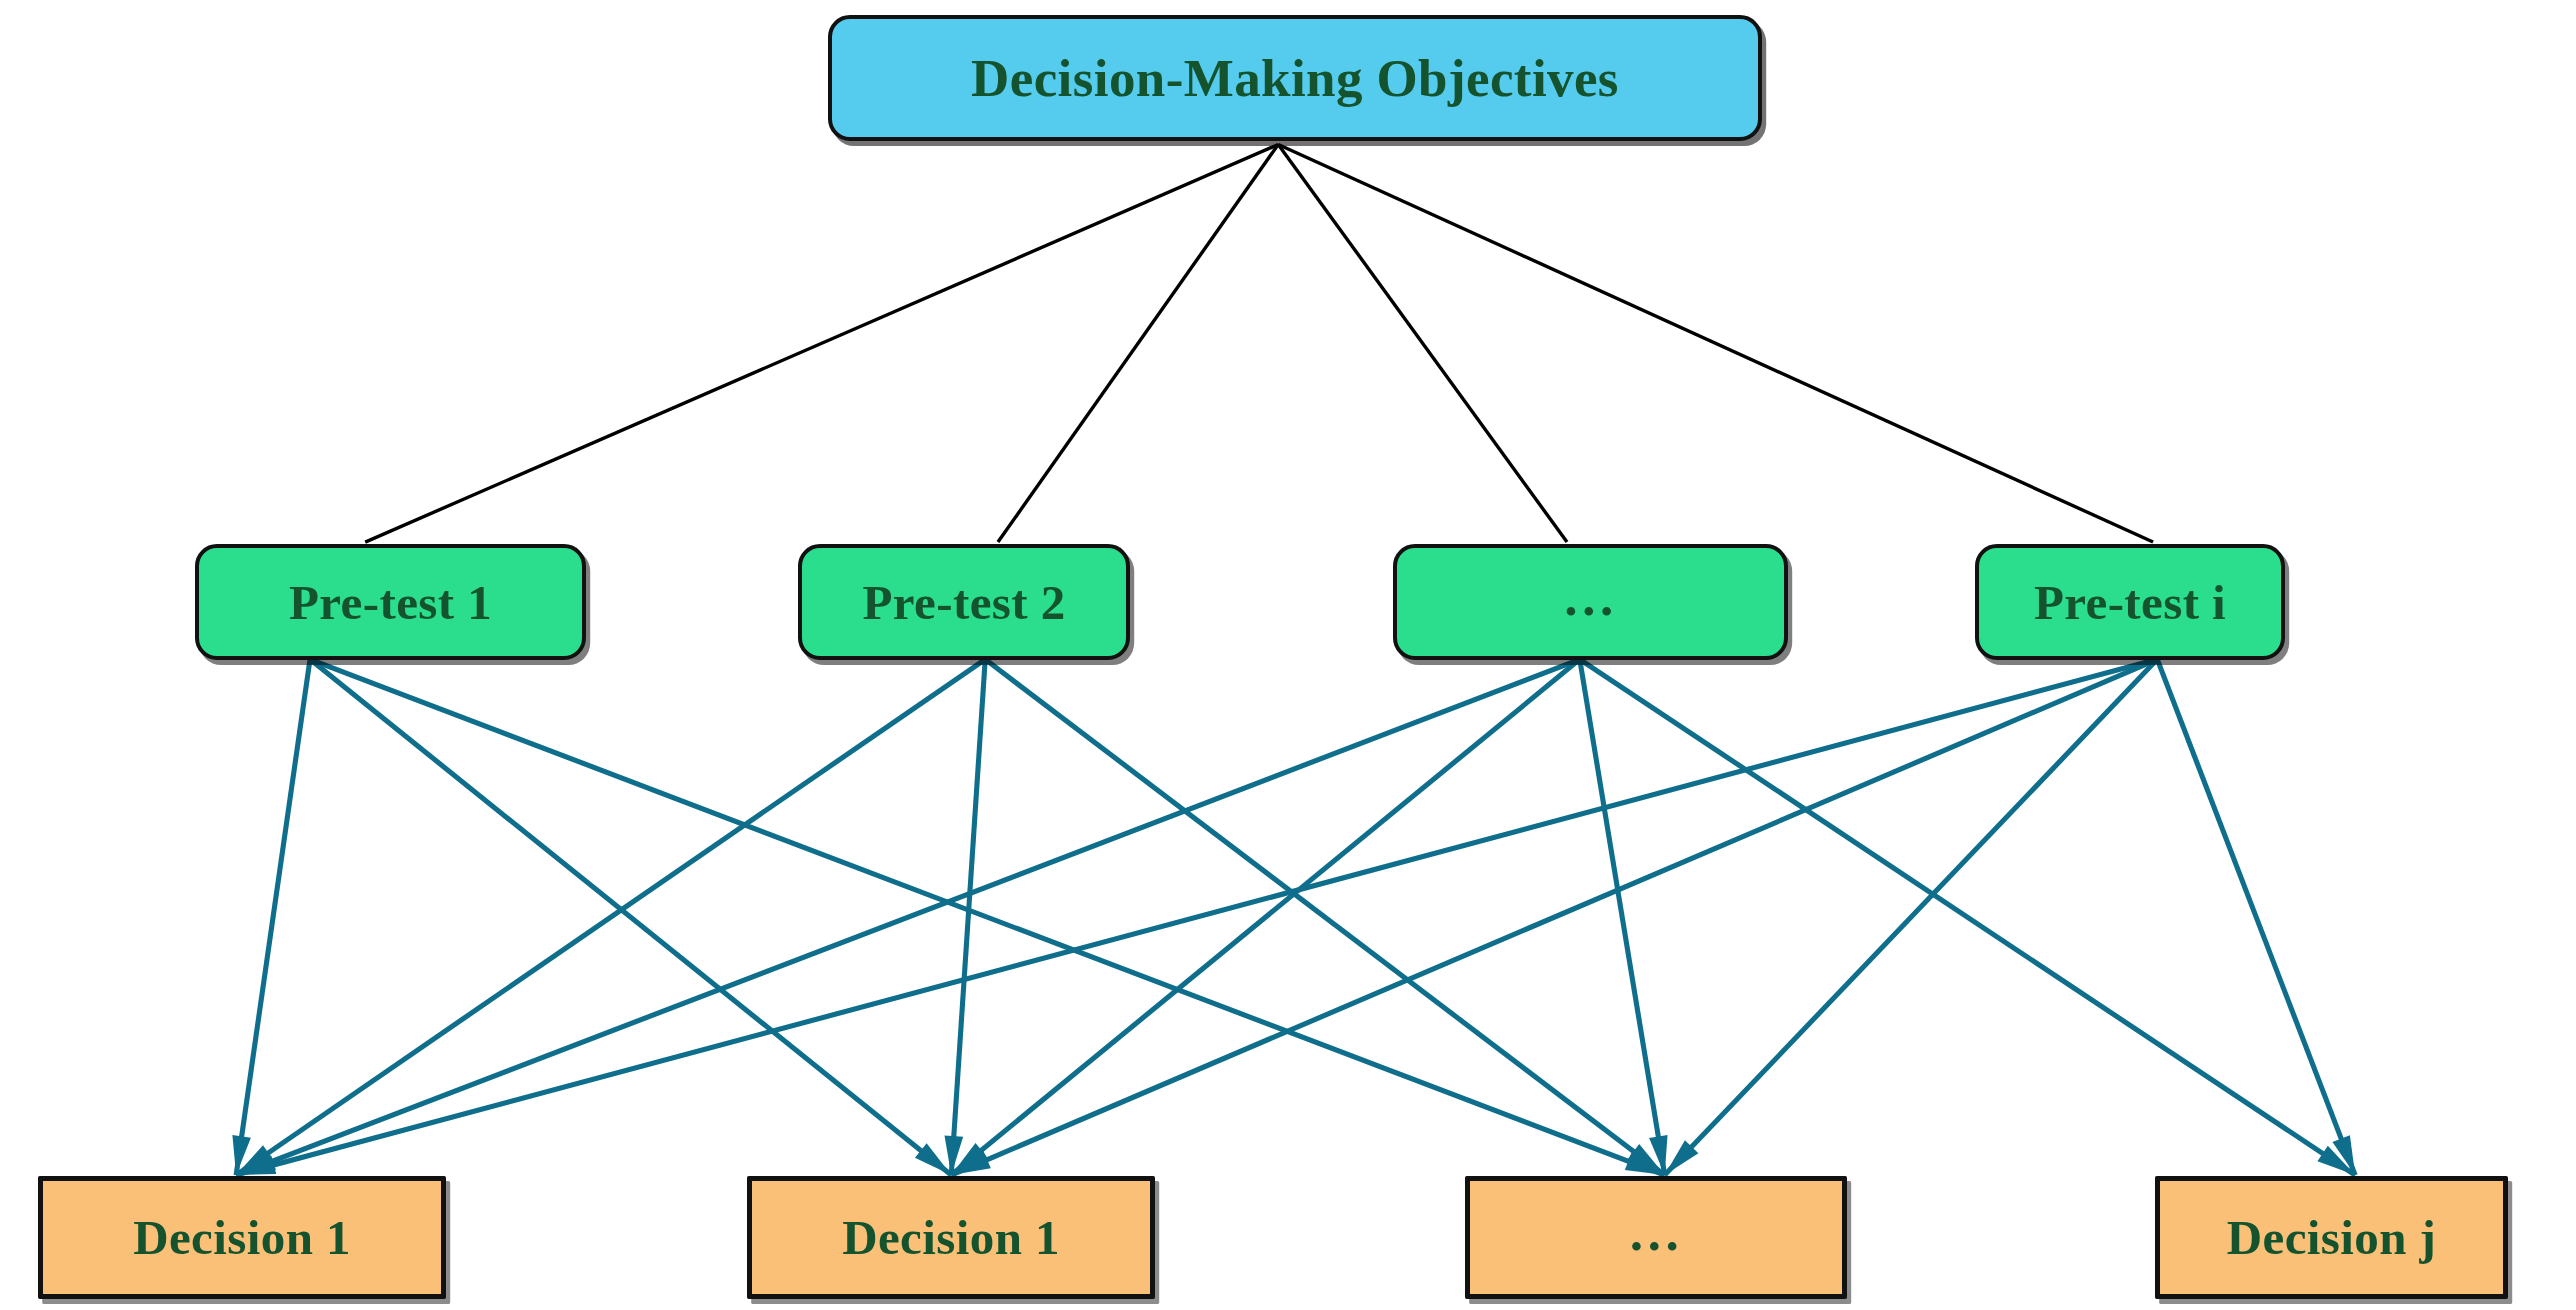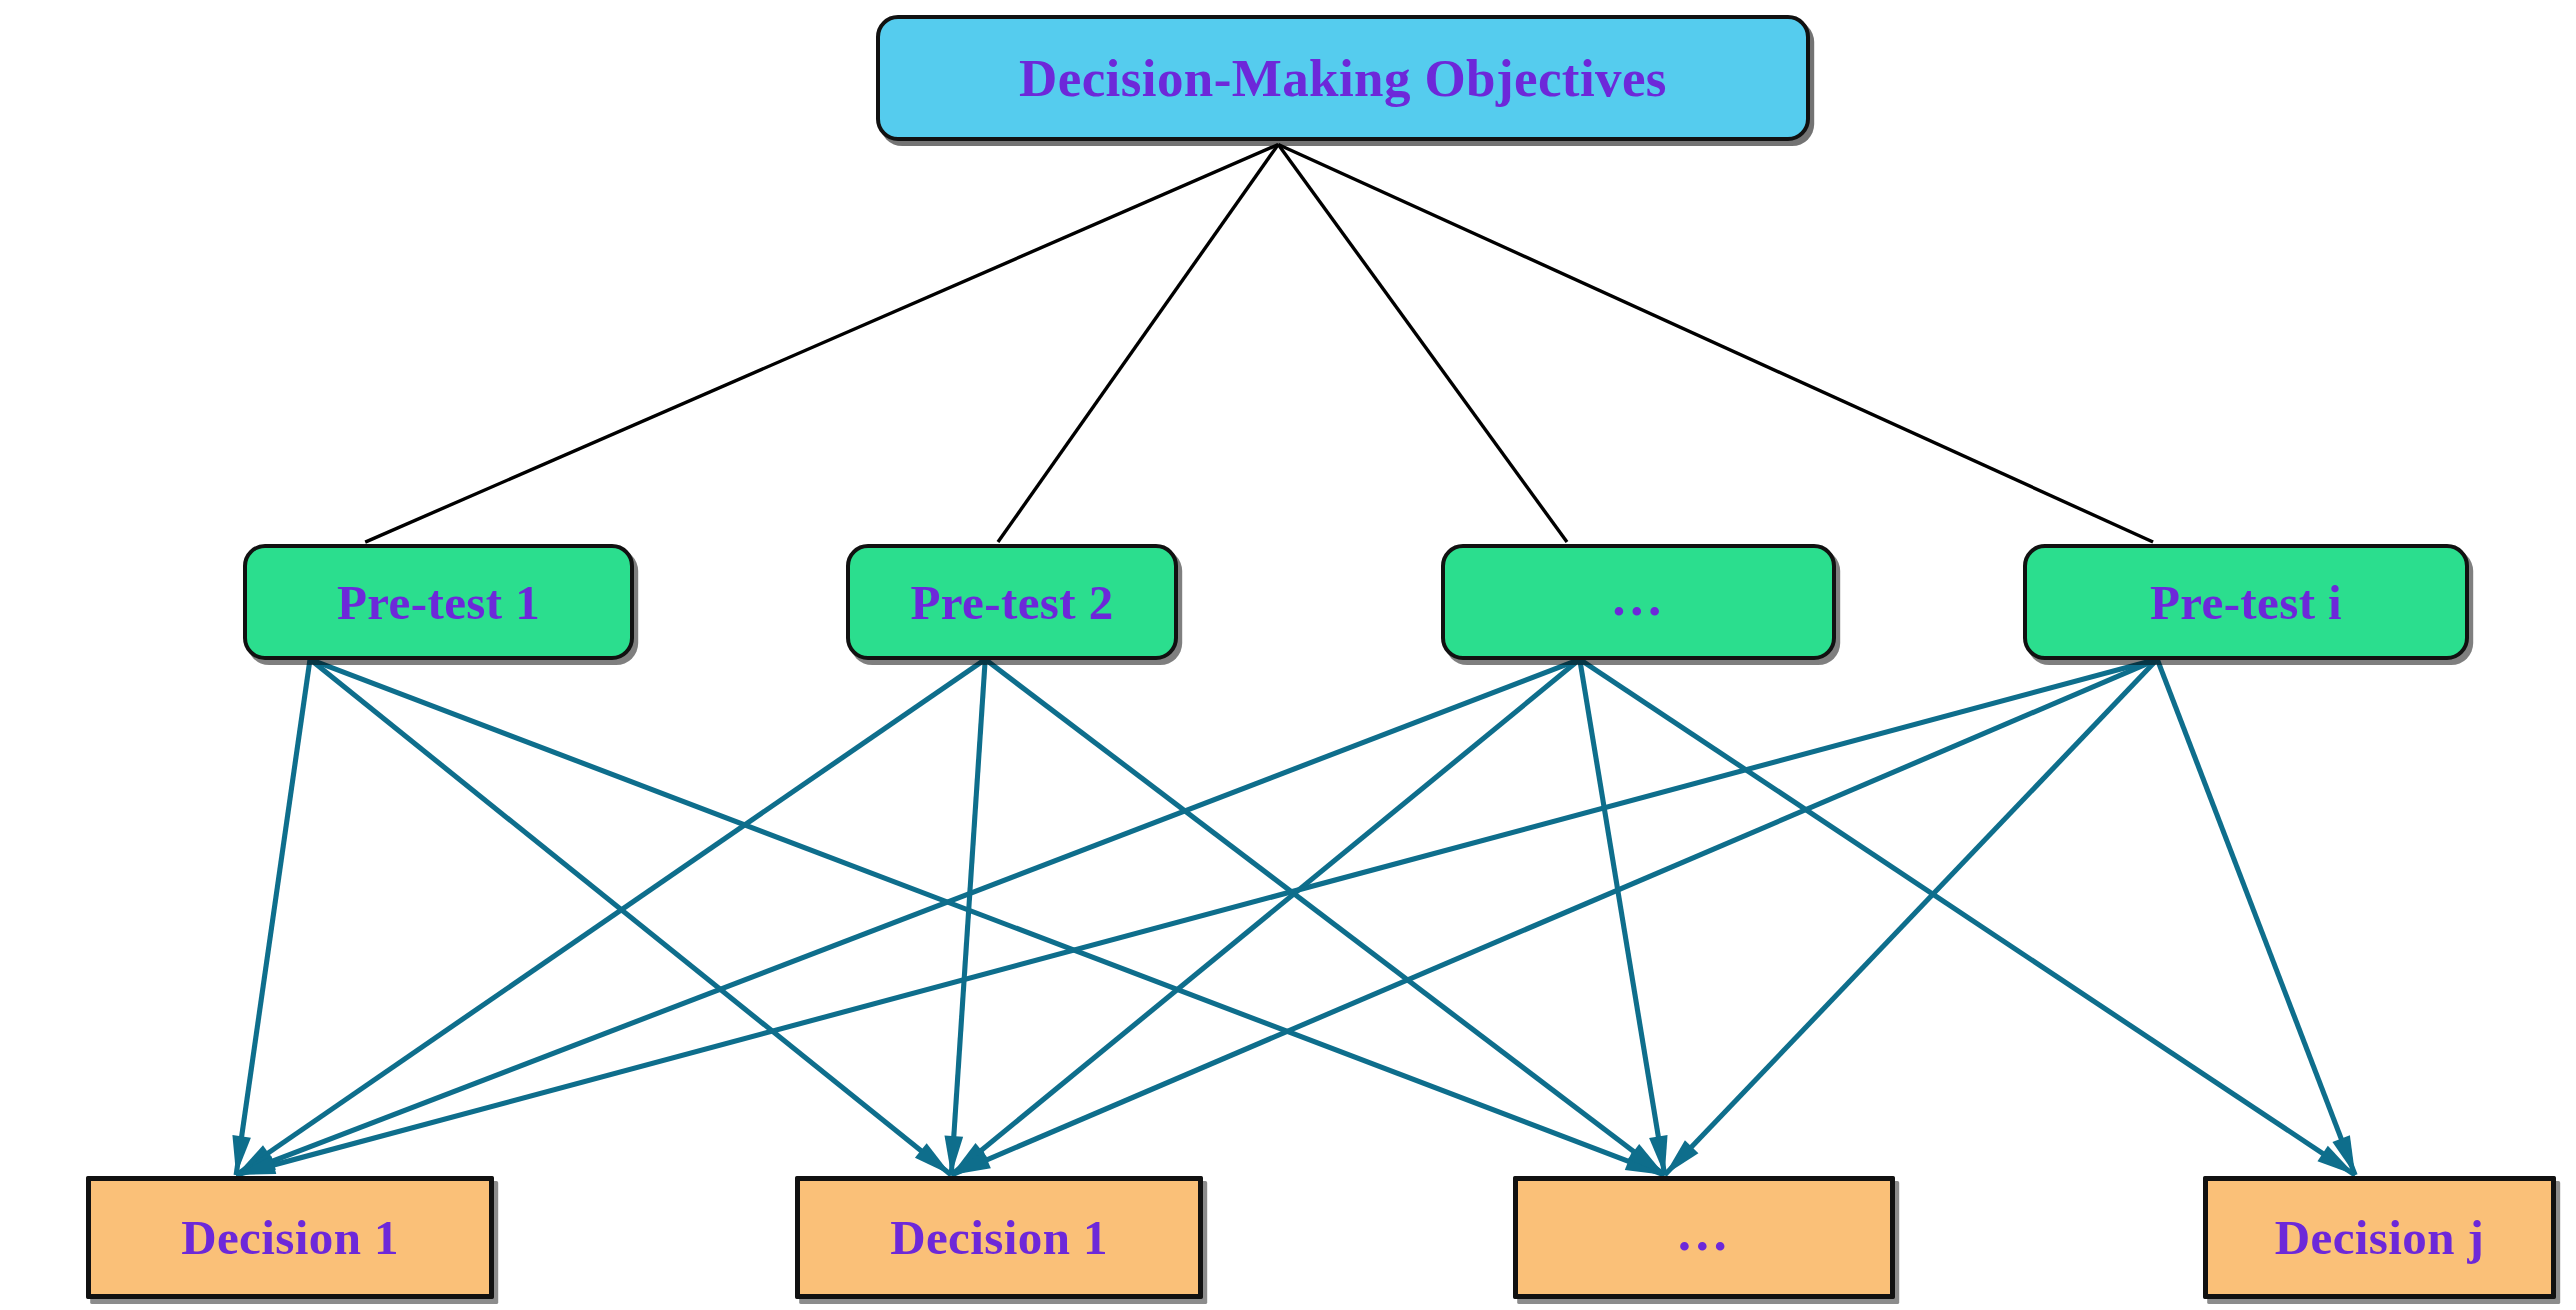--- a/index.html
+++ b/index.html
@@ -25,27 +25,26 @@
     width: 2576px;
     height: 1311px;
     pointer-events: none;
   }
   .node {
     position: absolute;
     box-sizing: border-box;
     display: flex;
     align-items: center;
     justify-content: center;
-    color: #6d28d9;
+    color: #14532d;
     font-weight: bold;
     font-family: "Liberation Serif", serif;
     text-align: center;
     letter-spacing: 0.4px;
     z-index: 5;
-    margin-left: 48px;
   }
   .node-objective {
     background: #55CCEE;
     border: 4.2px solid #111111;
     border-radius: 22px;
     font-size: 53px;
     box-shadow: 4.2px 5.1px 0 rgba(0,0,0,0.55);
   }
   .node-pretest {
     background: #2BDE8E;
@@ -123,21 +122,21 @@
       </div>
       <div class="node node-pretest" style="left: 195px; top: 544px; width: 391px; height: 116px;">
         <span class="node-label">Pre-test 1</span>
       </div>
       <div class="node node-pretest" style="left: 798px; top: 544px; width: 332px; height: 116px;">
         <span class="node-label">Pre-test 2</span>
       </div>
       <div class="node node-pretest" style="left: 1393px; top: 544px; width: 395px; height: 116px;">
         <span class="node-label ellipsis-label">…</span>
       </div>
-      <div class="node node-pretest" style="left: 1975px; top: 544px; width: 446px; height: 116px;">
+      <div class="node node-pretest" style="left: 1975px; top: 544px; width: 310px; height: 116px;">
         <span class="node-label">Pre-test i</span>
       </div>
       <div class="node node-decision" style="left: 38px; top: 1176px; width: 408px; height: 123px;">
         <span class="node-label">Decision 1</span>
       </div>
       <div class="node node-decision" style="left: 747px; top: 1176px; width: 408px; height: 123px;">
         <span class="node-label">Decision 1</span>
       </div>
       <div class="node node-decision" style="left: 1465px; top: 1176px; width: 382px; height: 123px;">
         <span class="node-label ellipsis-label">…</span>

